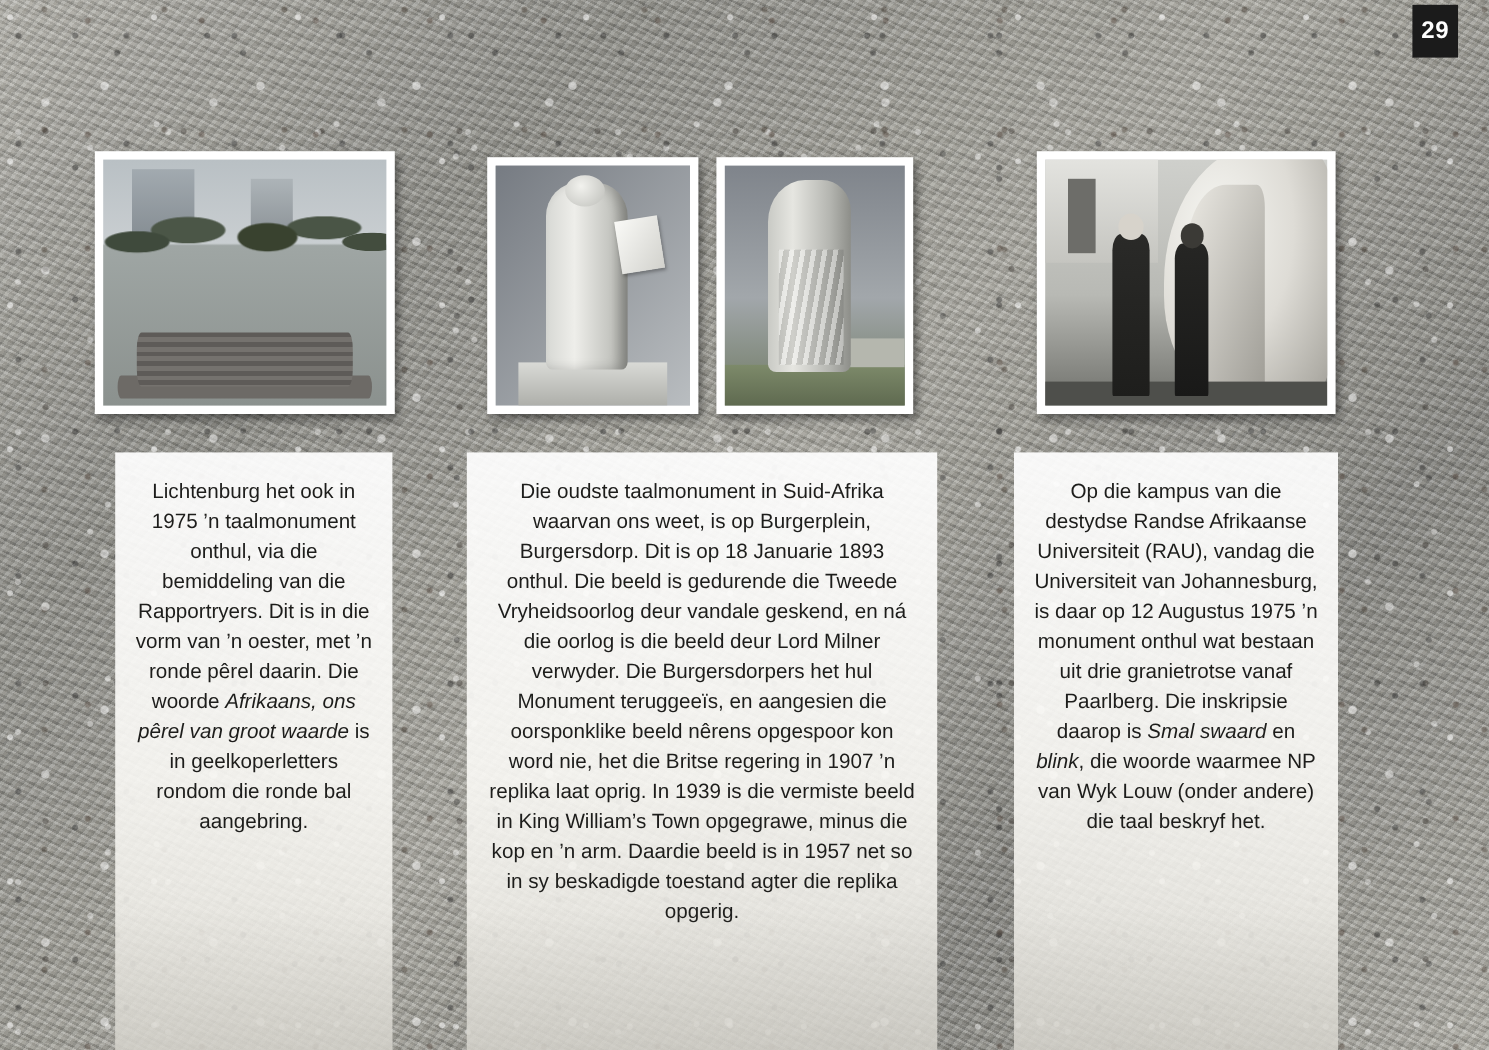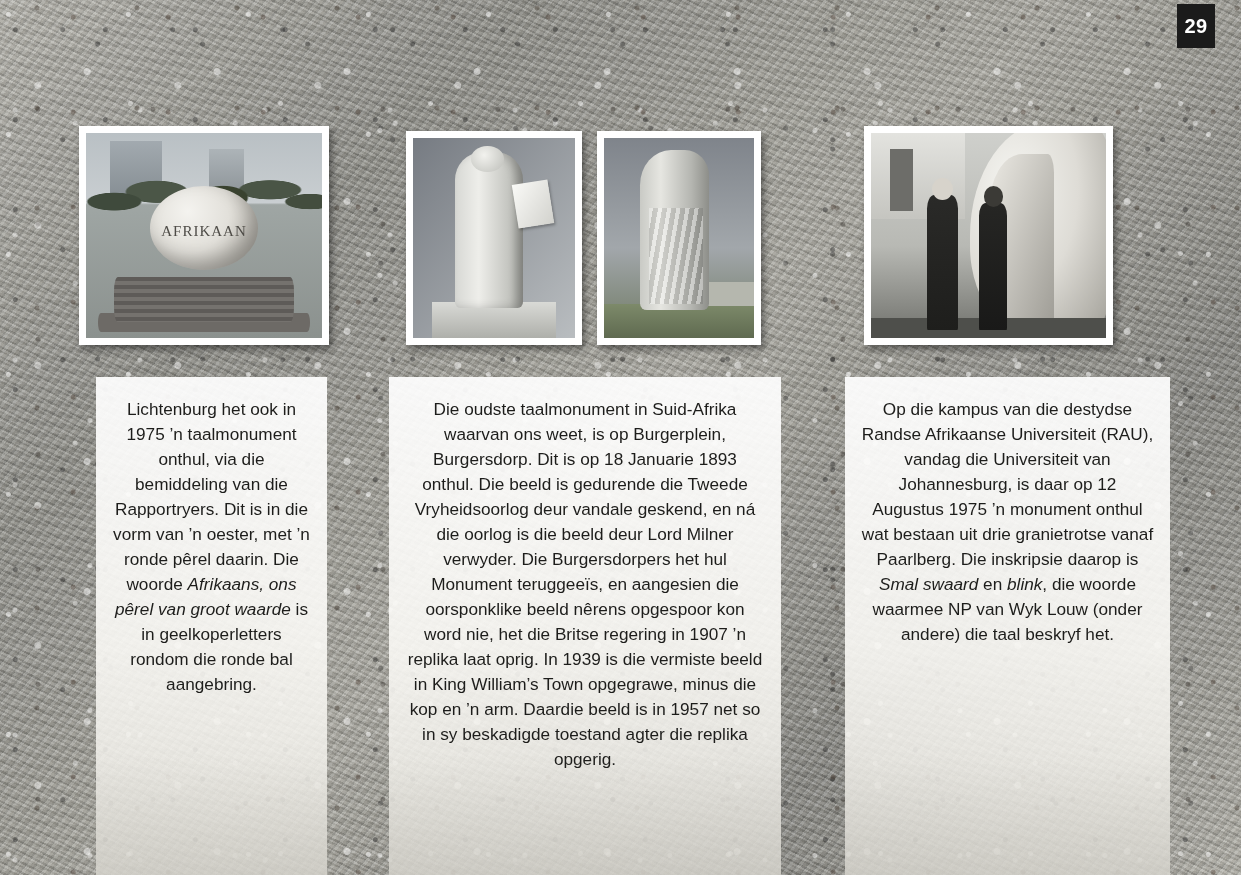--- a/index.html
+++ b/index.html
@@ -228,21 +228,21 @@
     box-sizing: border-box;
     padding: 20px 16px 10px 16px;
     color: #1d1d1b;
     font-size: 17.2px;
     line-height: 25px;
     text-align: center;
     font-family: "Liberation Sans", sans-serif;
   }
   #panel-1 { left: 96px; top: 377px; width: 231px; height: 498px; }
   #panel-2 { left: 389px; top: 377px; width: 392px; height: 498px; }
-  #panel-3 { left: 845px; top: 377px; width: 325px; height: 498px; }
+  #panel-3 { left: 845px; top: 377px; width: 270px; height: 498px; }
   .panel em { font-style: italic; }
   .fade-bottom {
     position: absolute;
     left: 0; right: 0; bottom: 0; height: 120px;
     background: linear-gradient(to bottom, rgba(255,255,255,0) 0%, rgba(160,158,150,0.25) 100%);
     pointer-events: none;
   }
 </style>
 </head>
 <body>
@@ -251,23 +251,20 @@
 
   <div class="page-number">29</div>
 
   <div class="photo" id="photo-1">
     <div class="inner">
       <div class="p1-bldg"></div>
       <div class="p1-bldg2"></div>
       <div class="p1-trees"></div>
       <div class="p1-base2"></div>
       <div class="p1-base"></div>
-      <div class="p1-ball">
-        <div class="p1-ball-text">AFRIKAAN</div>
-      </div>
     </div>
   </div>
 
   <div class="photo" id="photo-2">
     <div class="inner">
       <div class="p2-sky"></div>
       <div class="p2-ped"></div>
       <div class="p2-fig"></div>
       <div class="p2-head"></div>
       <div class="p2-book"></div>

